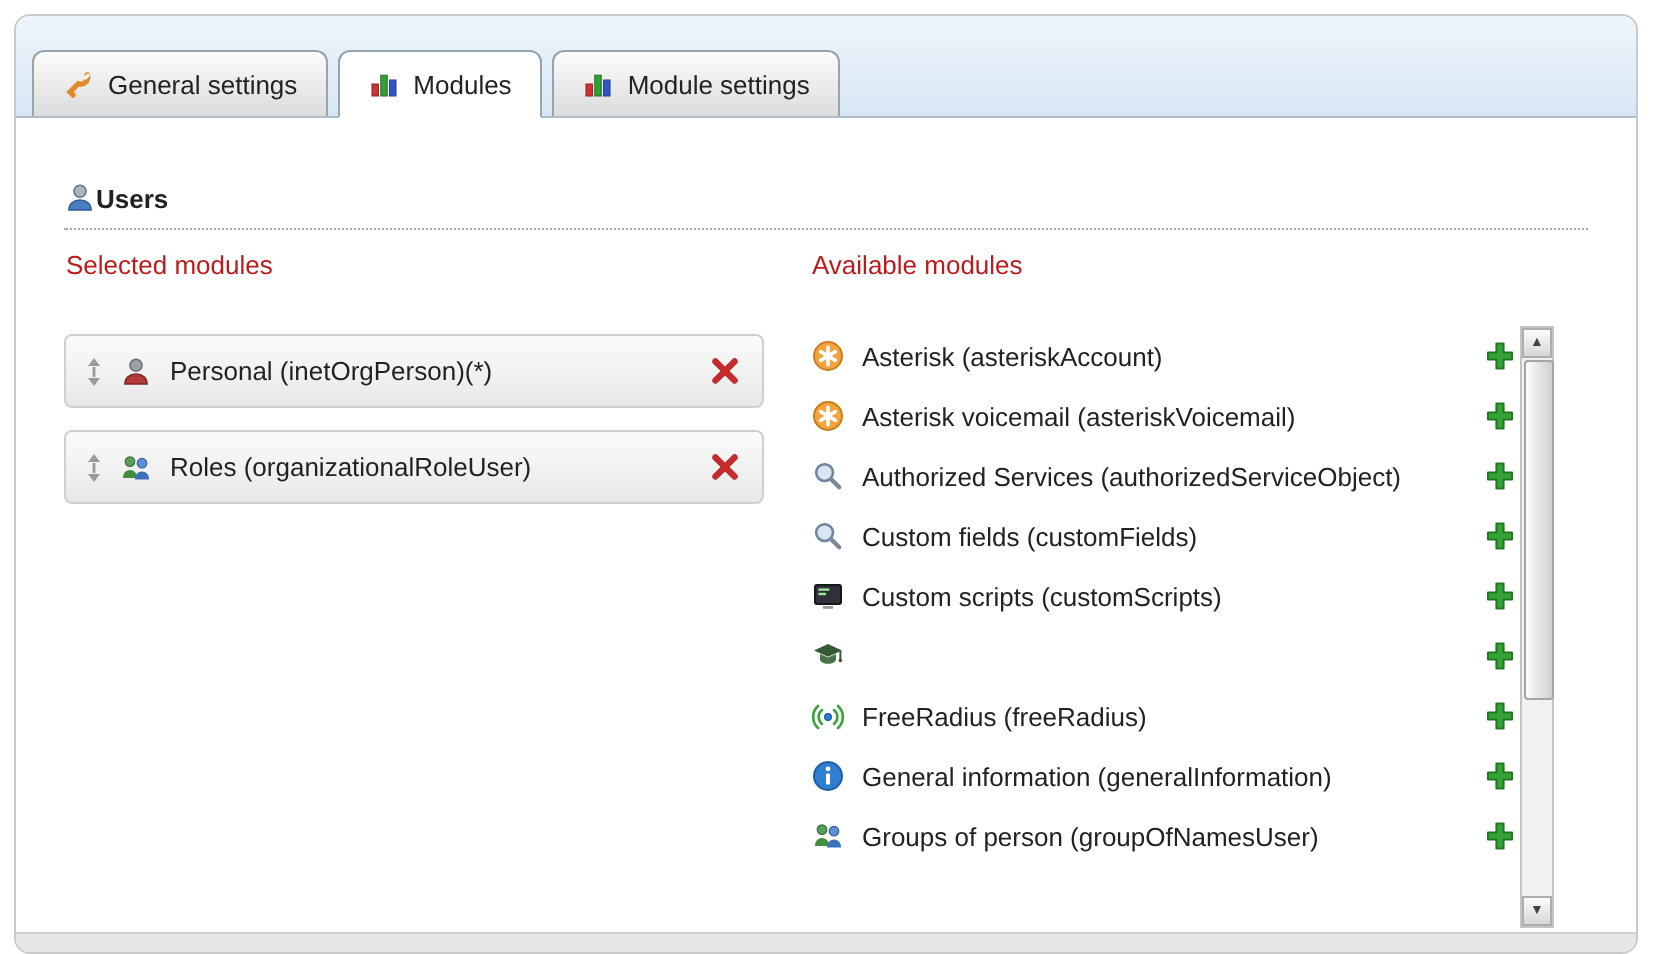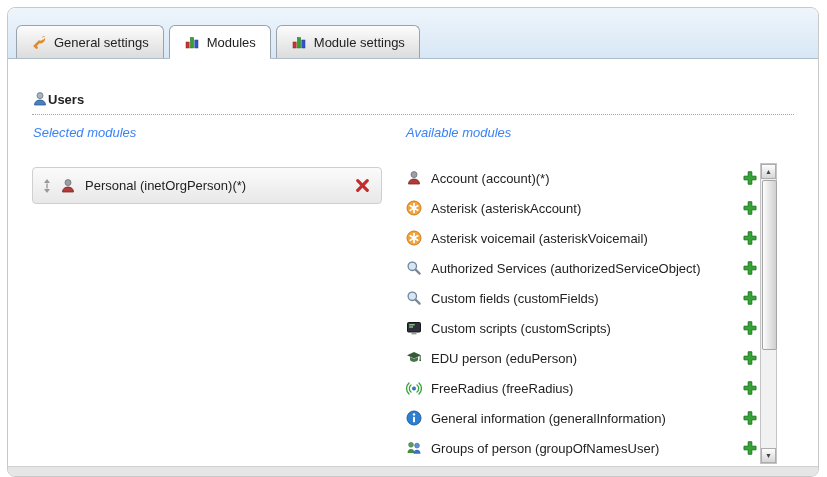--- a/index.html
+++ b/index.html
@@ -41,21 +41,21 @@
   .footer {
     position:absolute; left:0; right:0; bottom:0; height:9px;
     background:#e6e6e6; border-top:1px solid #d0d0d0;
   }
   .section-title {
     position:absolute; left:24px; right:24px; top:32px;
     display:flex; align-items:center; gap:0;
     font-weight:bold; padding-bottom:7px;
     border-bottom:1px dotted #a8a8a8;
   }
-  .col-heading { position:absolute; top:66px; color:#3b82f6;font-style:italic; }
+  .col-heading { position:absolute; top:66px; color:#b91c1c; }
   .col-heading.left { left:25px; }
   .col-heading.right { left:398px; }
 
   
   .selected-list { position:absolute; left:24px; top:108px; width:350px; }
   .selected-row {
     box-sizing:border-box; height:37px; margin-bottom:11px;
     display:flex; align-items:center; gap:9px; padding:0 10px;
     background:linear-gradient(#fbfbfb,#e8e8e8);
     border:1px solid #cfcfcf; border-radius:4px;
@@ -239,37 +239,42 @@
             </svg>
           </span>
           <span class="label">Personal (inetOrgPerson)(*)</span>
           <span class="delete-btn">
             <svg class="svg17">
               <use href="#icon-delete"></use>
             </svg>
           </span>
         </div>
 
+        <div class="selected-row">
+          <span class="drag-handle">
+            <svg style="width:8px;height:14px;display:block">
+              <use href="#icon-drag"></use>
+            </svg>
+          </span>
+          <span class="icon">
+            <svg class="svg16">
+              <use href="#icon-group"></use>
+            </svg>
+          </span>
+          <span class="label">Roles (organizationalRoleUser)</span>
+          <span class="delete-btn">
+            <svg class="svg17">
+              <use href="#icon-delete"></use>
+            </svg>
+          </span>
+        </div>
       </div>
 
     <div class="available-list">
 
-        <div class="available-row">
-          <span class="icon">
-            <svg class="svg16">
-              <use href="#icon-person"></use>
-            </svg>
-          </span>
-          <span class="label">Account (account)(*)</span>
-          <span class="add-btn">
-            <svg class="svg16">
-              <use href="#icon-add"></use>
-            </svg>
-          </span>
-        </div>
 
         <div class="available-row">
           <span class="icon">
             <svg class="svg16">
               <use href="#icon-asterisk"></use>
             </svg>
           </span>
           <span class="label">Asterisk (asteriskAccount)</span>
           <span class="add-btn">
             <svg class="svg16">
@@ -333,21 +338,20 @@
             </svg>
           </span>
         </div>
 
         <div class="available-row">
           <span class="icon">
             <svg class="svg16">
               <use href="#icon-graduate"></use>
             </svg>
           </span>
-          <span class="label">EDU person (eduPerson)</span>
           <span class="add-btn">
             <svg class="svg16">
               <use href="#icon-add"></use>
             </svg>
           </span>
         </div>
 
         <div class="available-row">
           <span class="icon">
             <svg class="svg16">

